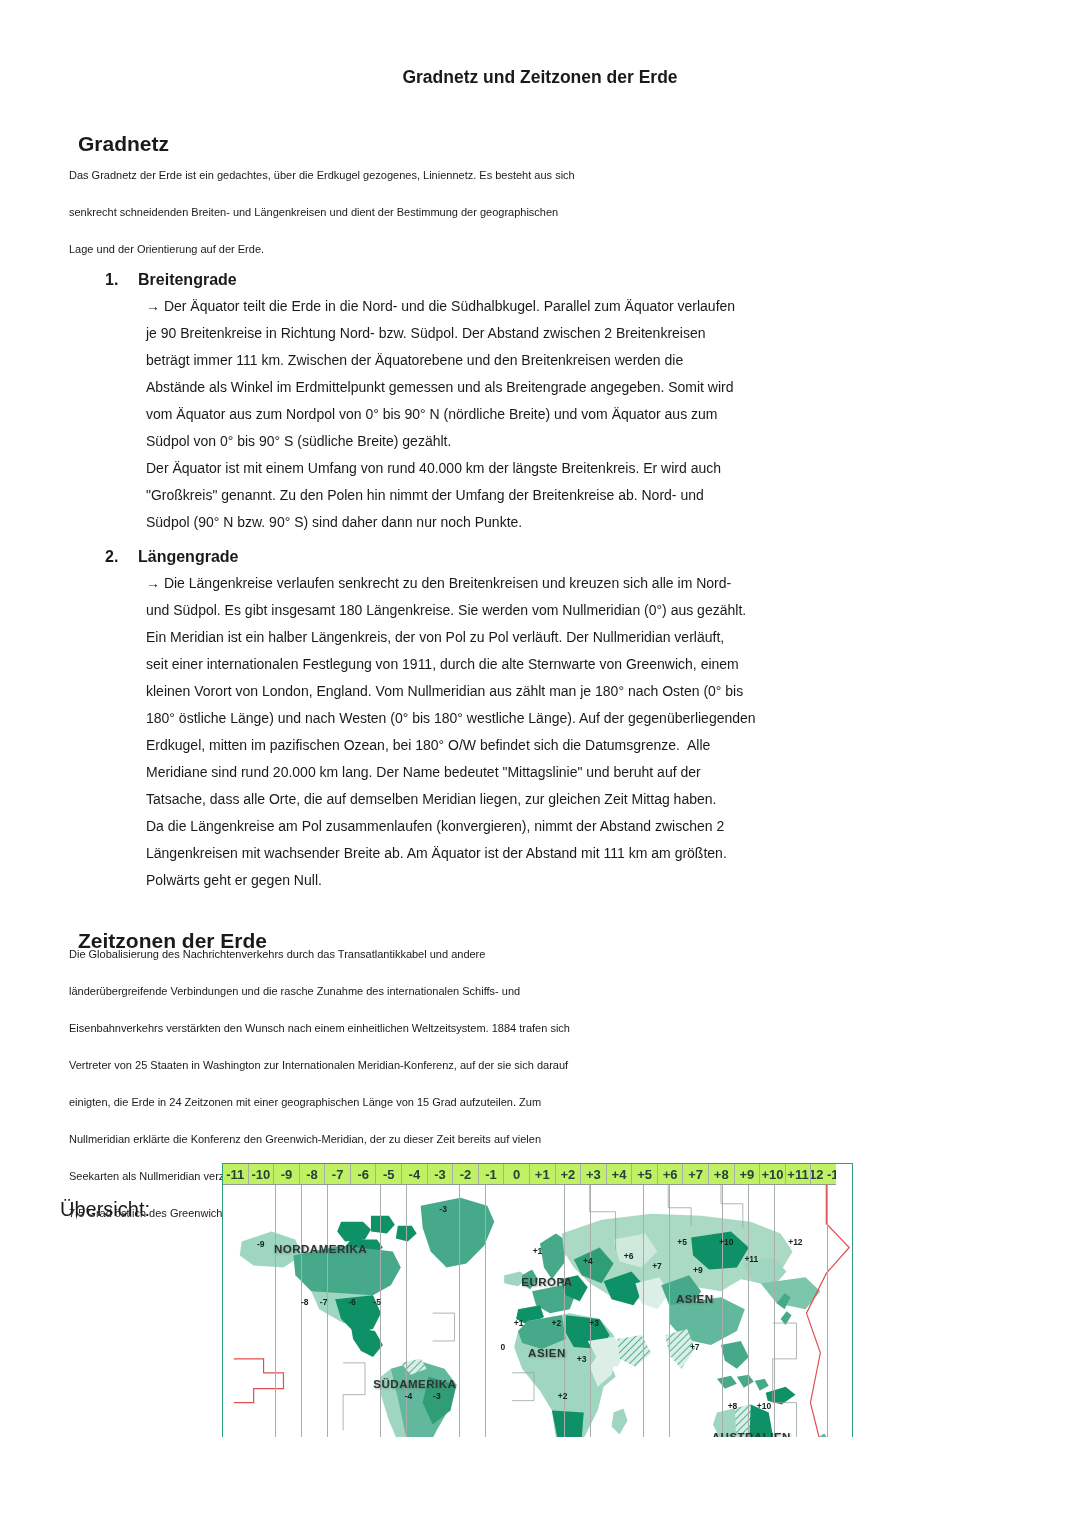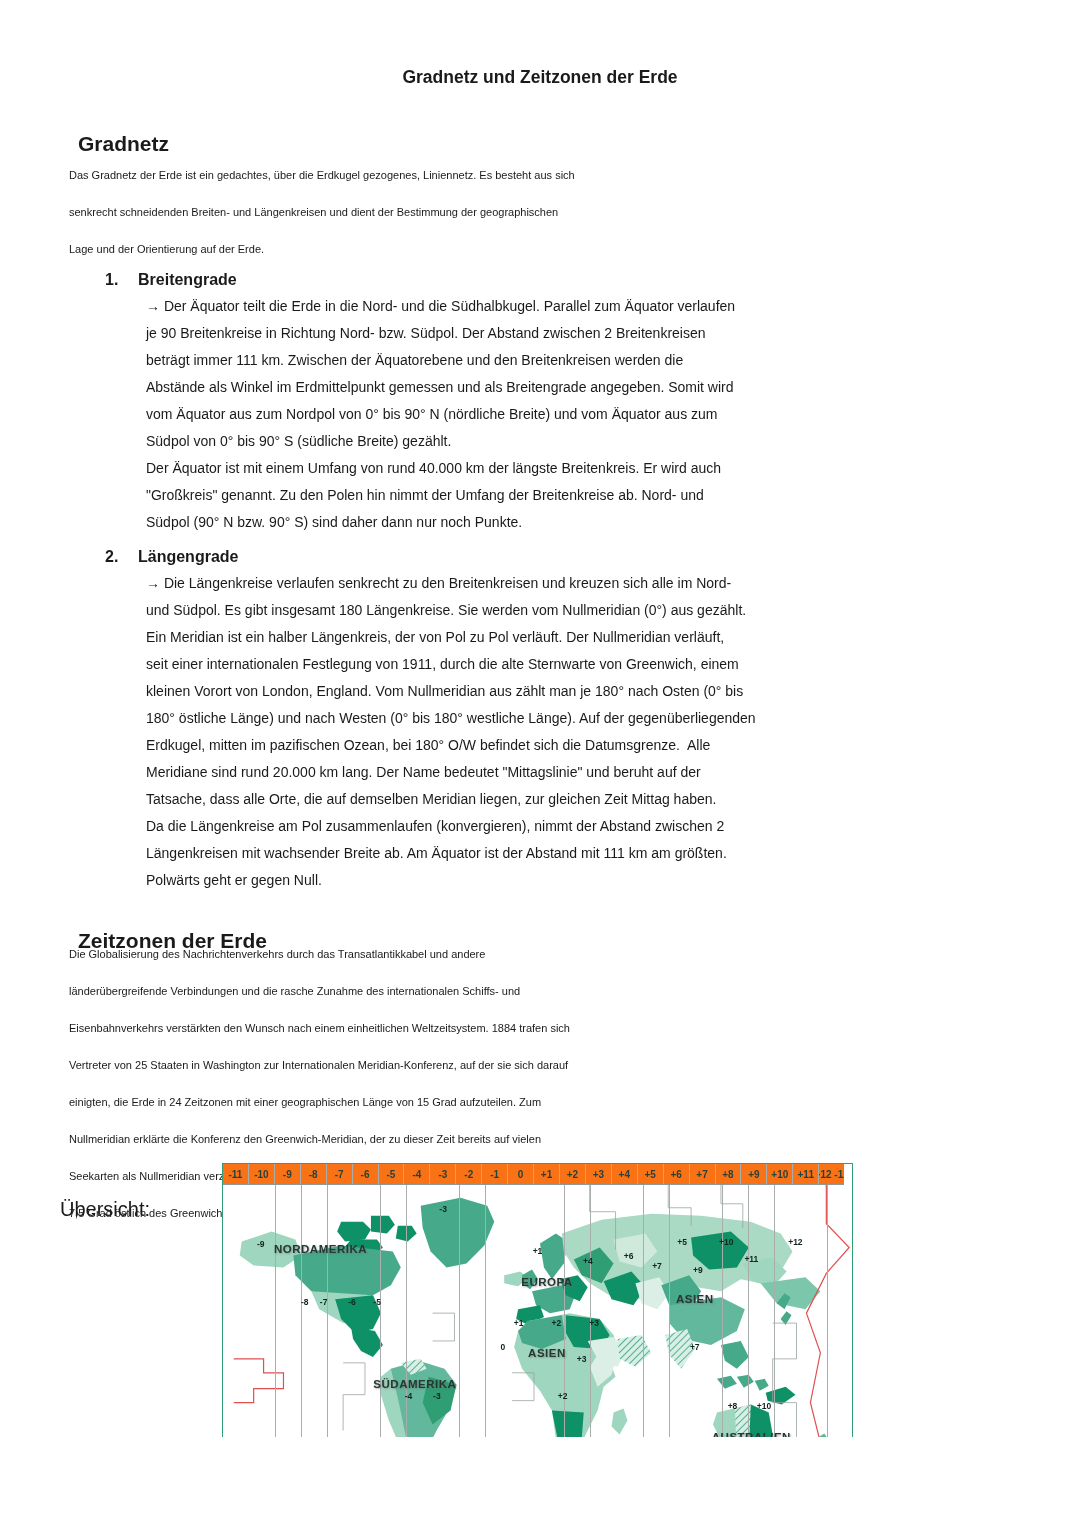--- a/index.html
+++ b/index.html
@@ -22,22 +22,22 @@
   .tzmap {
     position:absolute; left:222px; top:1163px; width:631px; height:348px;
     border:1.5px solid #2f9e77; box-sizing:border-box; background:#fff;
   }
   .tzmap-svg { position:absolute; left:0; top:0; width:100%; height:100%; }
   .tz-gridlines {
     position:absolute; left:0; right:0; top:20px; bottom:33px; pointer-events:none;
     background:repeating-linear-gradient(90deg, transparent 0px, transparent 25.6px, #a8aeab 25.6px, #a8aeab 26.29px);
   }
   .tz-row {
-    position:absolute; left:0; right:8px; height:20px; display:flex;
-    font-size:10px; font-weight:700; color:#26413a; background:#f97316;
+    position:absolute; left:0; right:16px; height:20px; display:flex;
+    font-size:13px; font-weight:700; color:#26413a; background:#bef264;
   }
   .tz-row-top { top:0; border-bottom:1px solid #8f9a95; }
   .tz-row-bottom { bottom:13px; border-top:1px solid #8f9a95; border-bottom:1px solid #8f9a95; }
   .tz-cell {
     flex:1; display:flex; align-items:center; justify-content:center;
     border-right:1px solid #a8aeab; overflow:hidden; white-space:nowrap;
   }
   .tz-cell:last-child { border-right:none; }
   .tz-band { position:absolute; left:0; right:0; bottom:0; height:13px; display:flex; }
   .band-cell { flex:1; border-right:1px solid #ffffff; }

